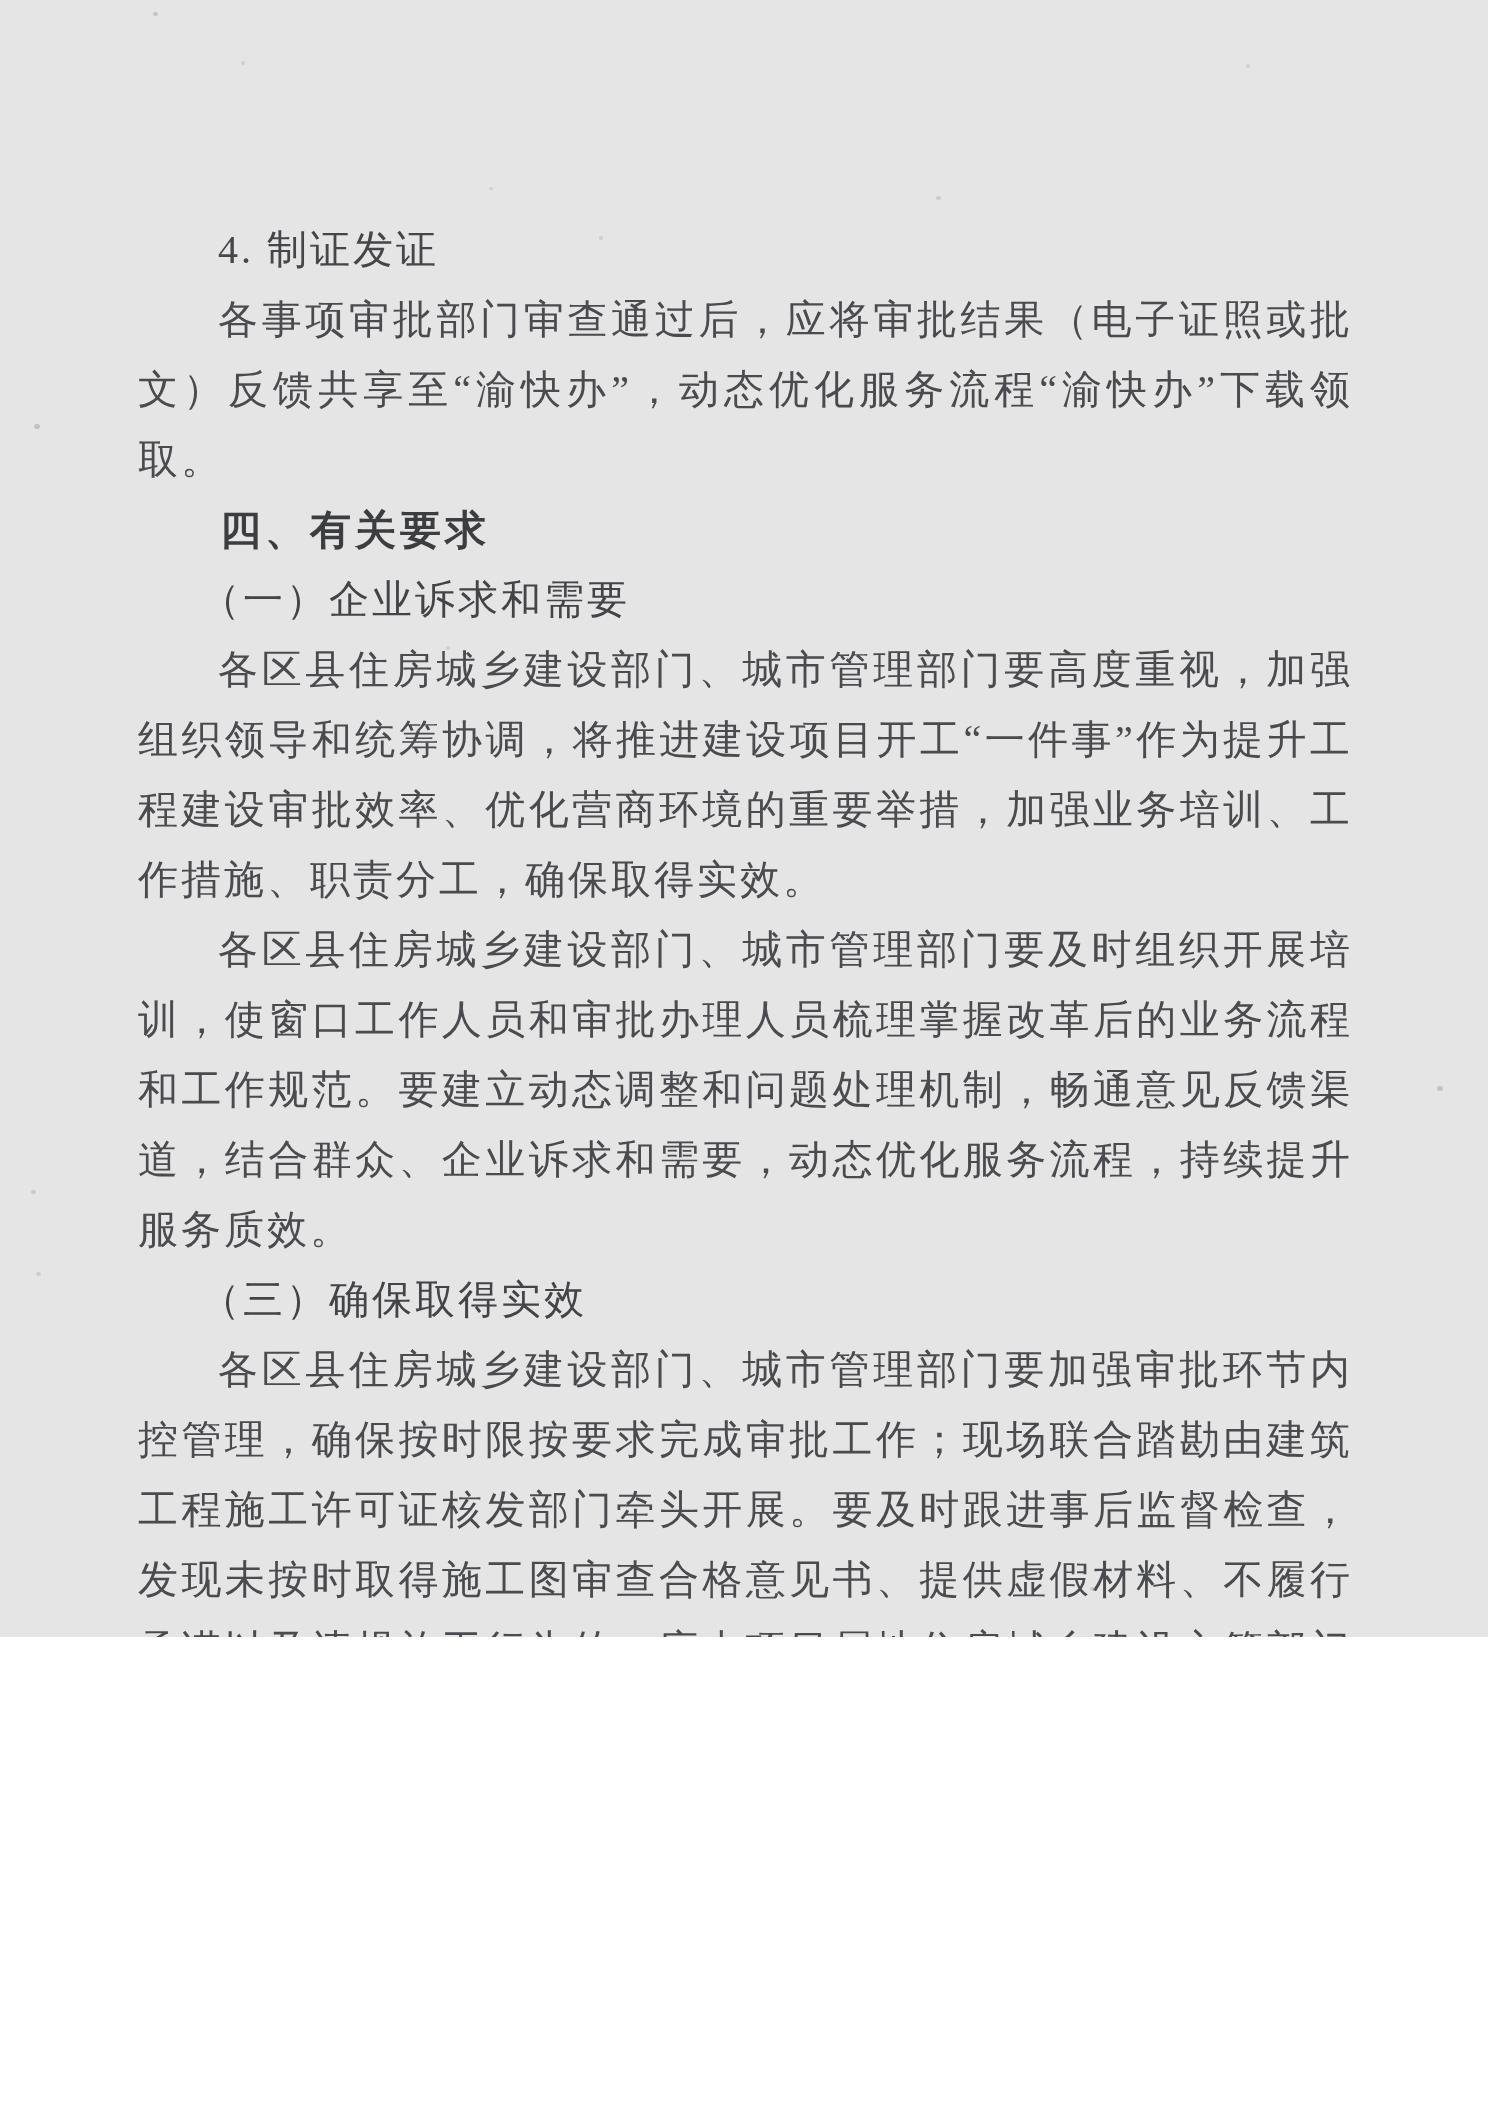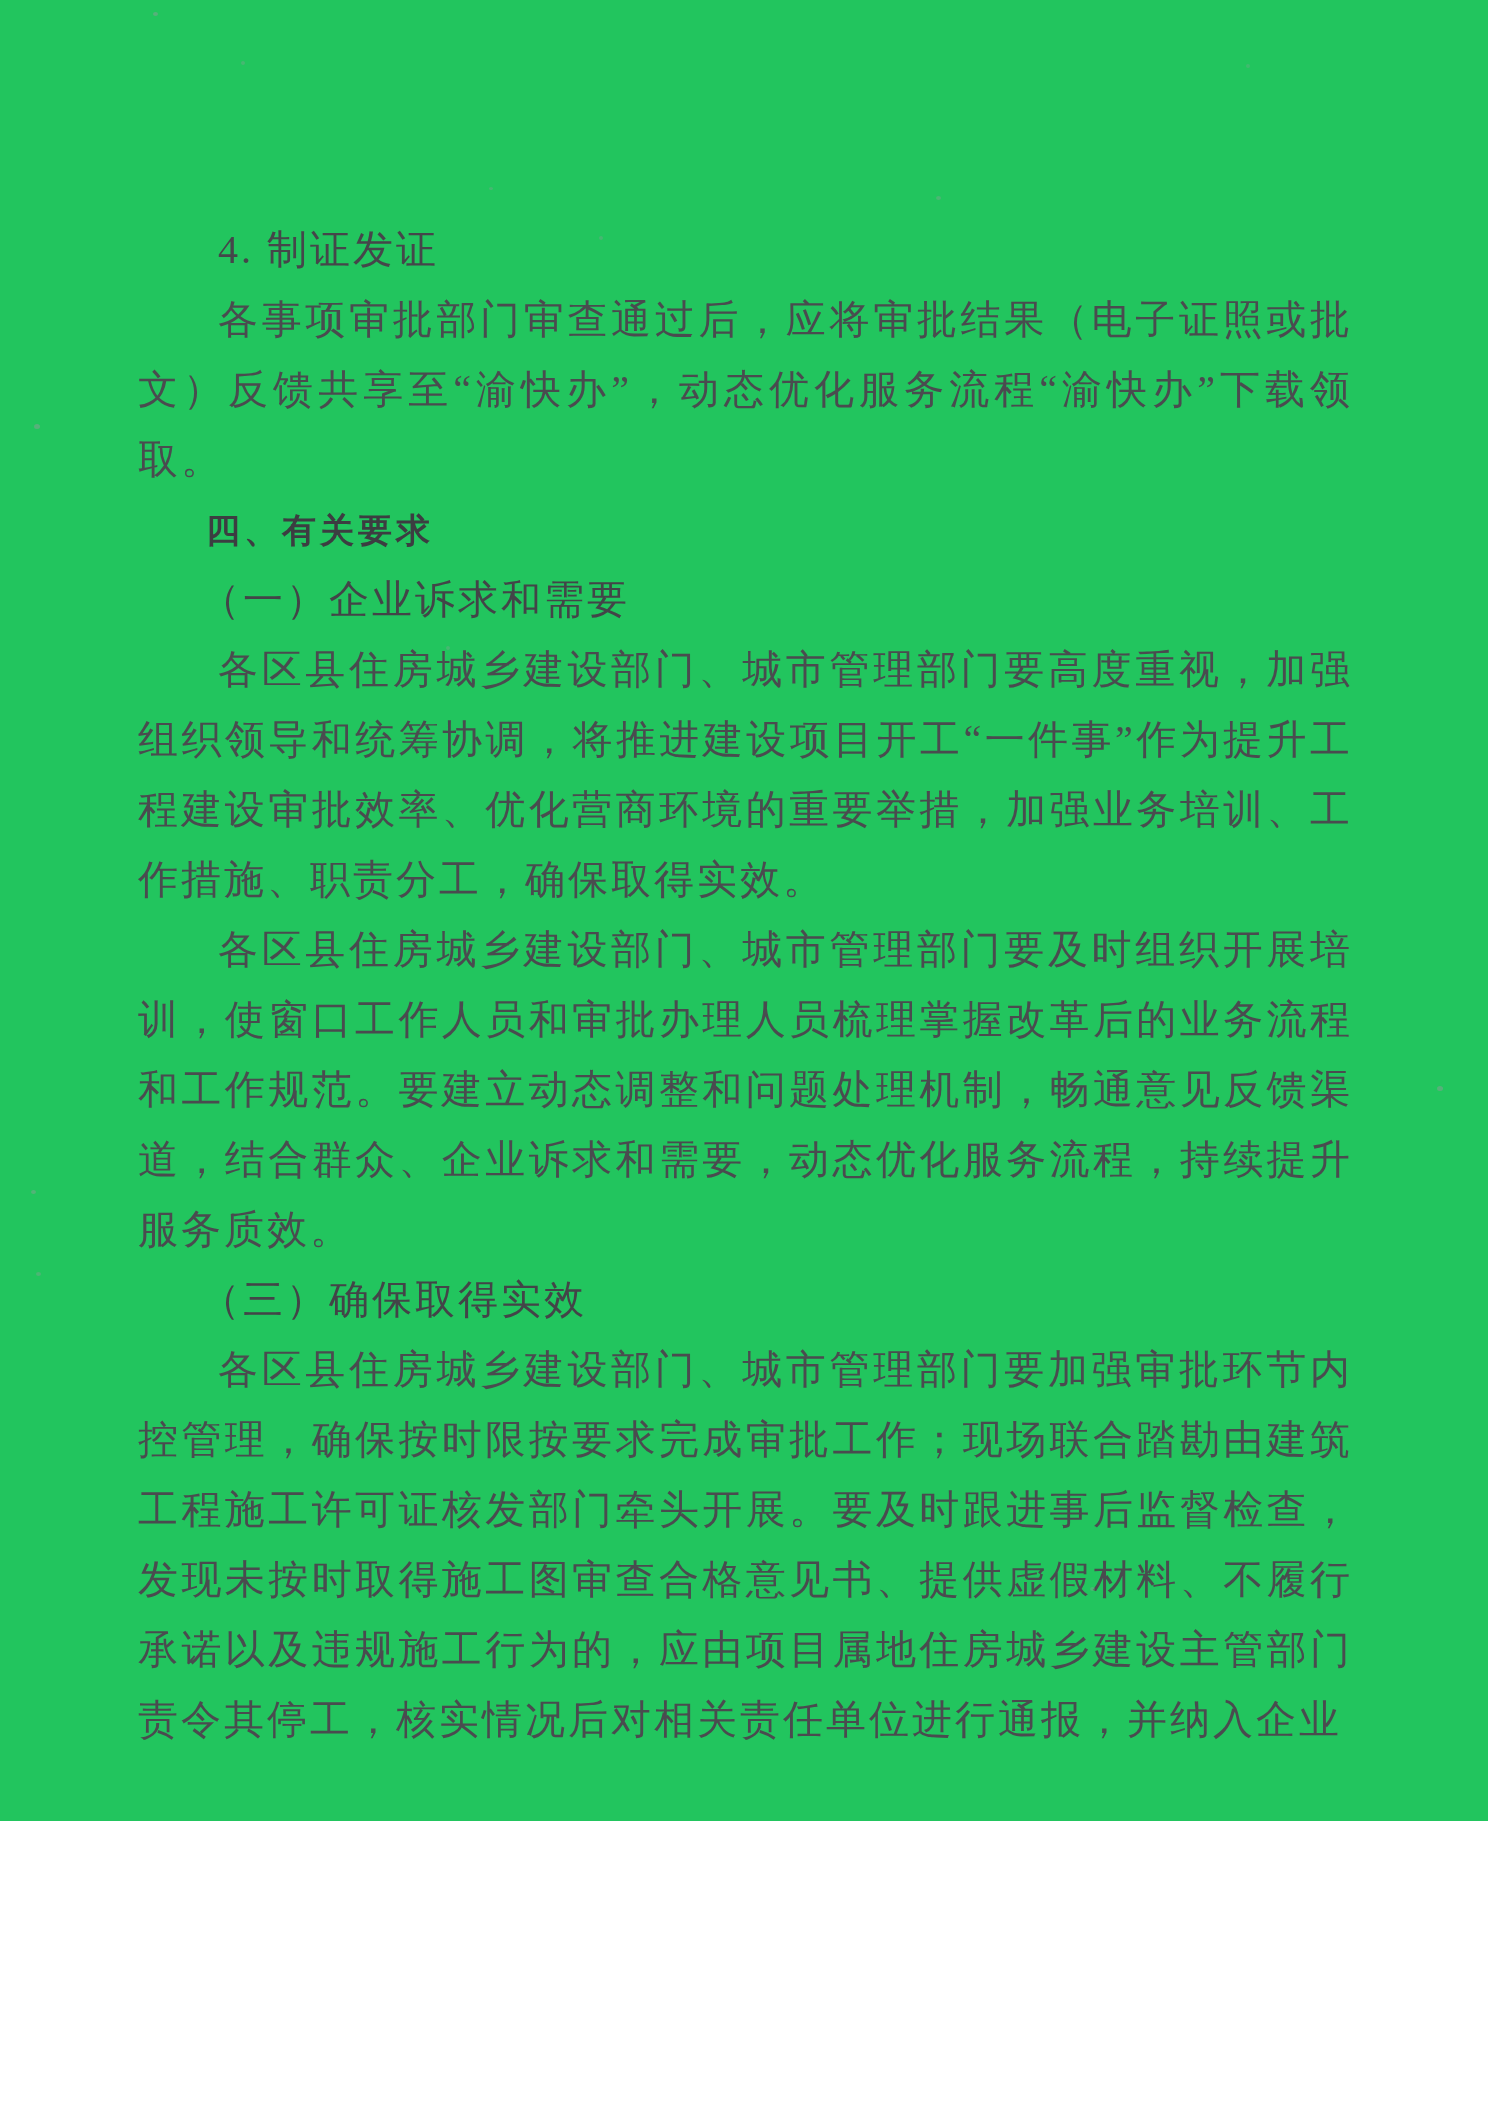--- a/index.html
+++ b/index.html
@@ -3,22 +3,22 @@
 <meta charset="utf-8">
 <style>
   html, body {
     margin: 0;
     padding: 0;
     background: #ffffff;
   }
   .page {
     position: relative;
     width: 1488px;
-    height: 1821px;
-    background: #22c55e;
+    height: 1637px;
+    background: #e5e5e5;
     overflow: hidden;
     font-family: "Liberation Serif", "DejaVu Serif", serif;
     color: #4a4b4f;
   }
   .content {
     position: absolute;
     top: 215px;
     left: 138px;
     width: 1215px;
   }
@@ -40,21 +40,21 @@
   .item-heading {
     font-size: 40px;
     line-height: 70px;
     letter-spacing: 3px;
     text-indent: 2em;
     font-weight: 400;
     color: #45464a;
   }
   .section-heading {
     font-family: "Liberation Sans", "DejaVu Sans", sans-serif;
-    font-size: 34px;
+    font-size: 41px;
     line-height: 70px;
     letter-spacing: 4px;
     text-indent: 2em;
     font-weight: 700;
     color: #3c3d41;
   }
   .sub-heading {
     font-size: 40px;
     line-height: 70px;
     letter-spacing: 3px;

